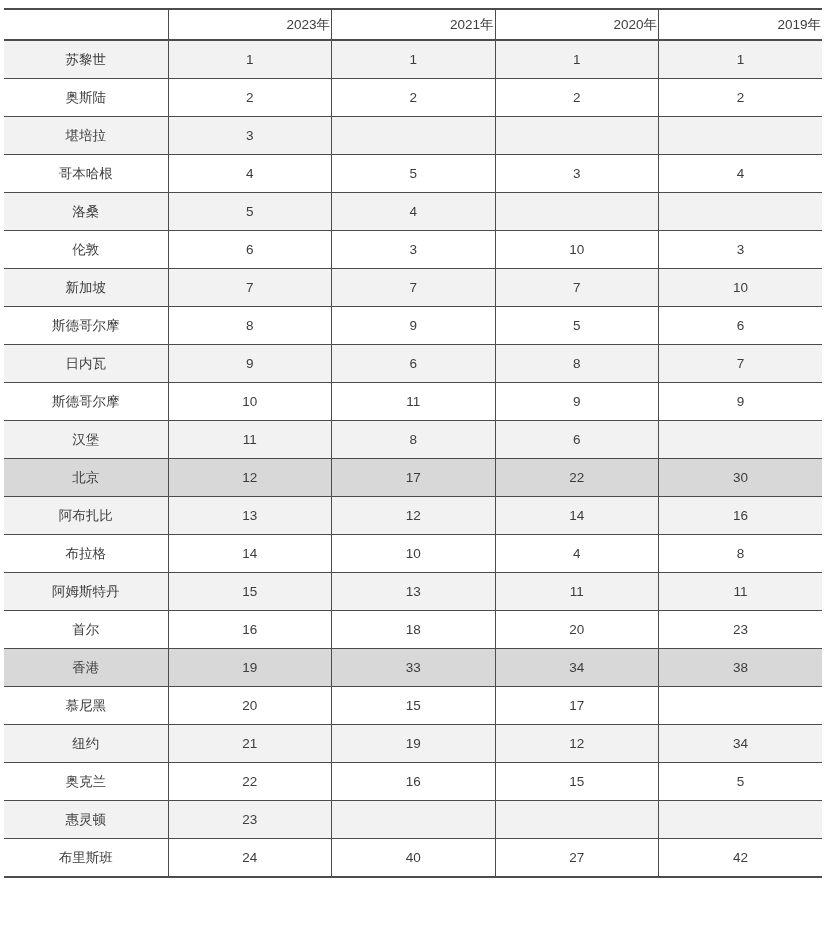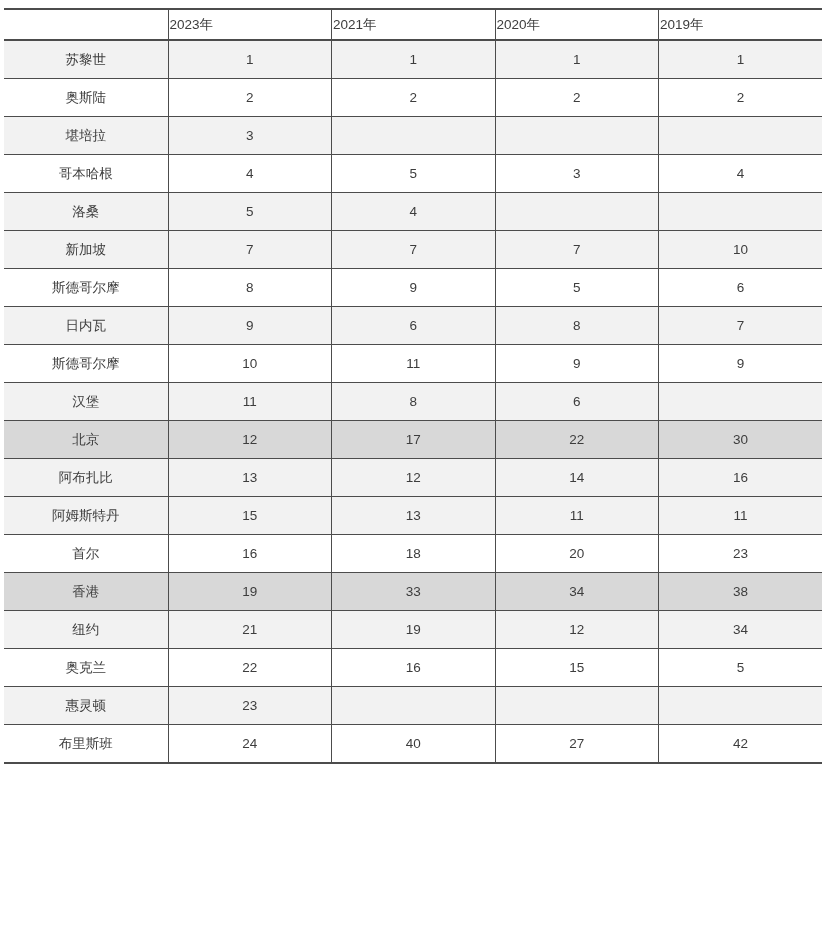--- a/index.html
+++ b/index.html
@@ -26,21 +26,21 @@
     border-top: 2px solid var(--border-color);
     border-bottom: 2px solid var(--border-color);
   }
   col.city-col   { width: 164px; }
   col.year-col   { width: 163.5px; }
   thead th {
     height: 27px;
     font-weight: 400;
     font-size: 13.5px;
     color: var(--text-color);
-    text-align: left;
+    text-align: right;
     background: #ffffff;
     border-bottom: 2px solid var(--border-color);
   }
   tbody td {
     height: 35px;
     text-align: center;
     vertical-align: middle;
     font-size: 13.5px;
     color: var(--text-color);
     border-top: 1px solid var(--border-color);
@@ -105,20 +105,27 @@
           <td>3</td>
           <td>4</td>
         </tr>
         <tr class="stripe">
           <td>洛桑</td>
           <td>5</td>
           <td>4</td>
           <td></td>
           <td></td>
         </tr>
+        <tr class="">
+          <td>伦敦</td>
+          <td>6</td>
+          <td>3</td>
+          <td>10</td>
+          <td>3</td>
+        </tr>
         <tr class="stripe">
           <td>新加坡</td>
           <td>7</td>
           <td>7</td>
           <td>7</td>
           <td>10</td>
         </tr>
         <tr class="">
           <td>斯德哥尔摩</td>
           <td>8</td>
@@ -154,20 +161,27 @@
           <td>22</td>
           <td>30</td>
         </tr>
         <tr class="stripe">
           <td>阿布扎比</td>
           <td>13</td>
           <td>12</td>
           <td>14</td>
           <td>16</td>
         </tr>
+        <tr class="">
+          <td>布拉格</td>
+          <td>14</td>
+          <td>10</td>
+          <td>4</td>
+          <td>8</td>
+        </tr>
         <tr class="stripe">
           <td>阿姆斯特丹</td>
           <td>15</td>
           <td>13</td>
           <td>11</td>
           <td>11</td>
         </tr>
         <tr class="">
           <td>首尔</td>
           <td>16</td>
@@ -175,20 +189,27 @@
           <td>20</td>
           <td>23</td>
         </tr>
         <tr class="highlight">
           <td>香港</td>
           <td>19</td>
           <td>33</td>
           <td>34</td>
           <td>38</td>
         </tr>
+        <tr class="">
+          <td>慕尼黑</td>
+          <td>20</td>
+          <td>15</td>
+          <td>17</td>
+          <td></td>
+        </tr>
         <tr class="stripe">
           <td>纽约</td>
           <td>21</td>
           <td>19</td>
           <td>12</td>
           <td>34</td>
         </tr>
         <tr class="">
           <td>奥克兰</td>
           <td>22</td>

